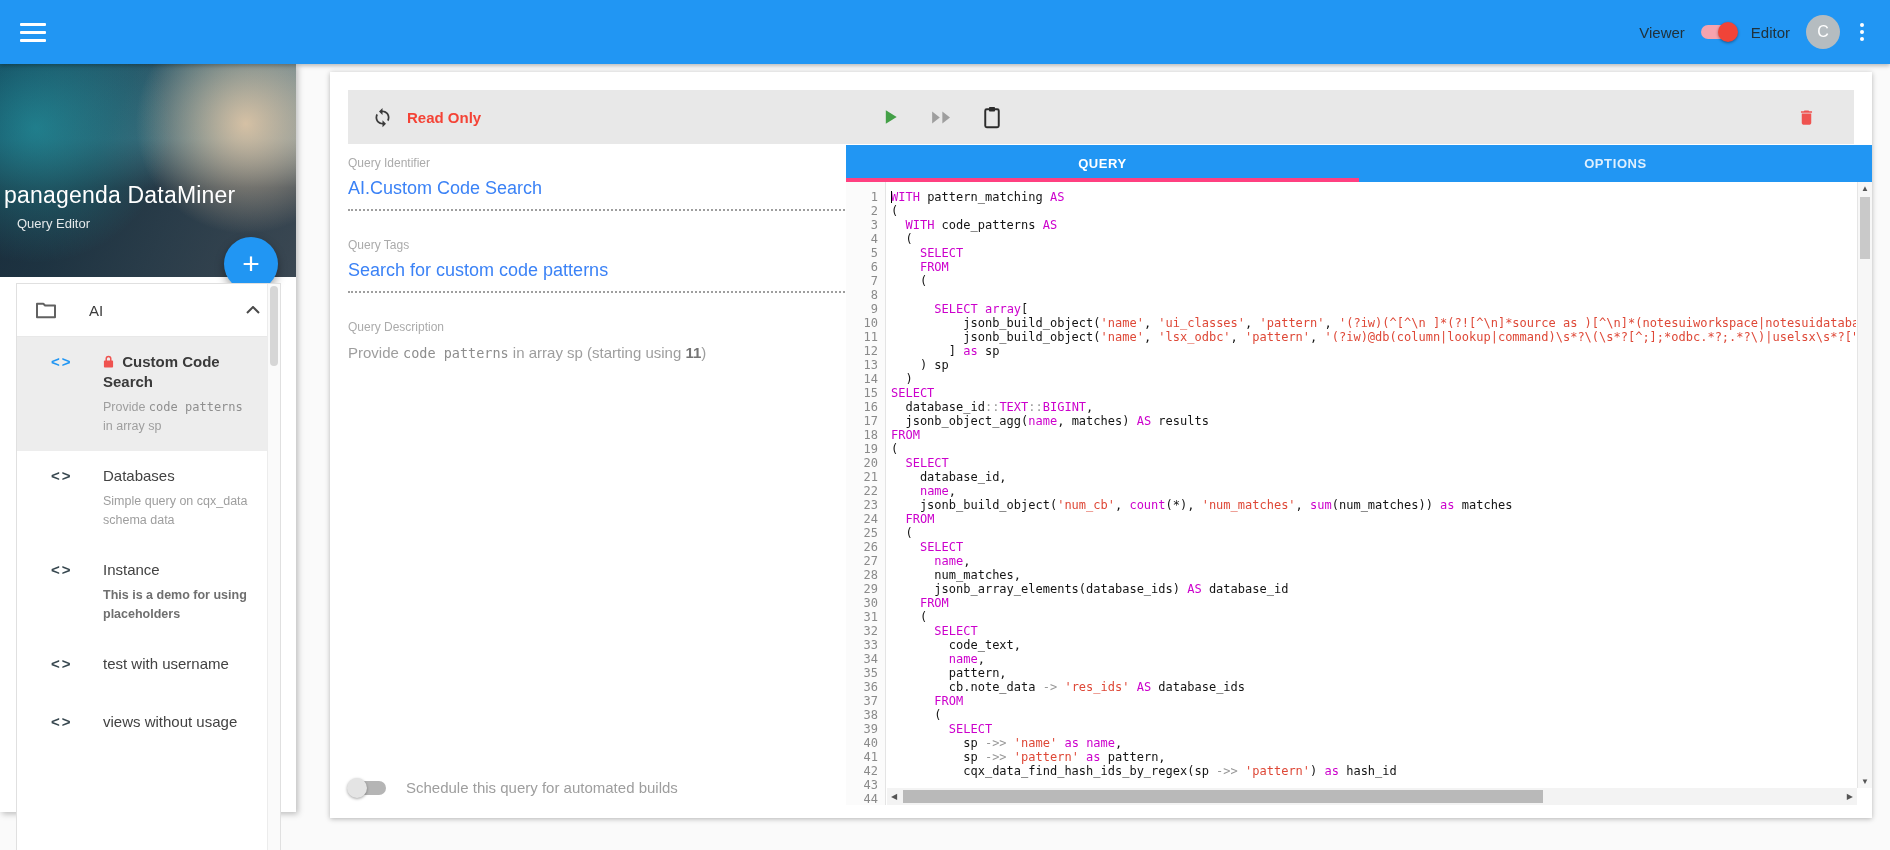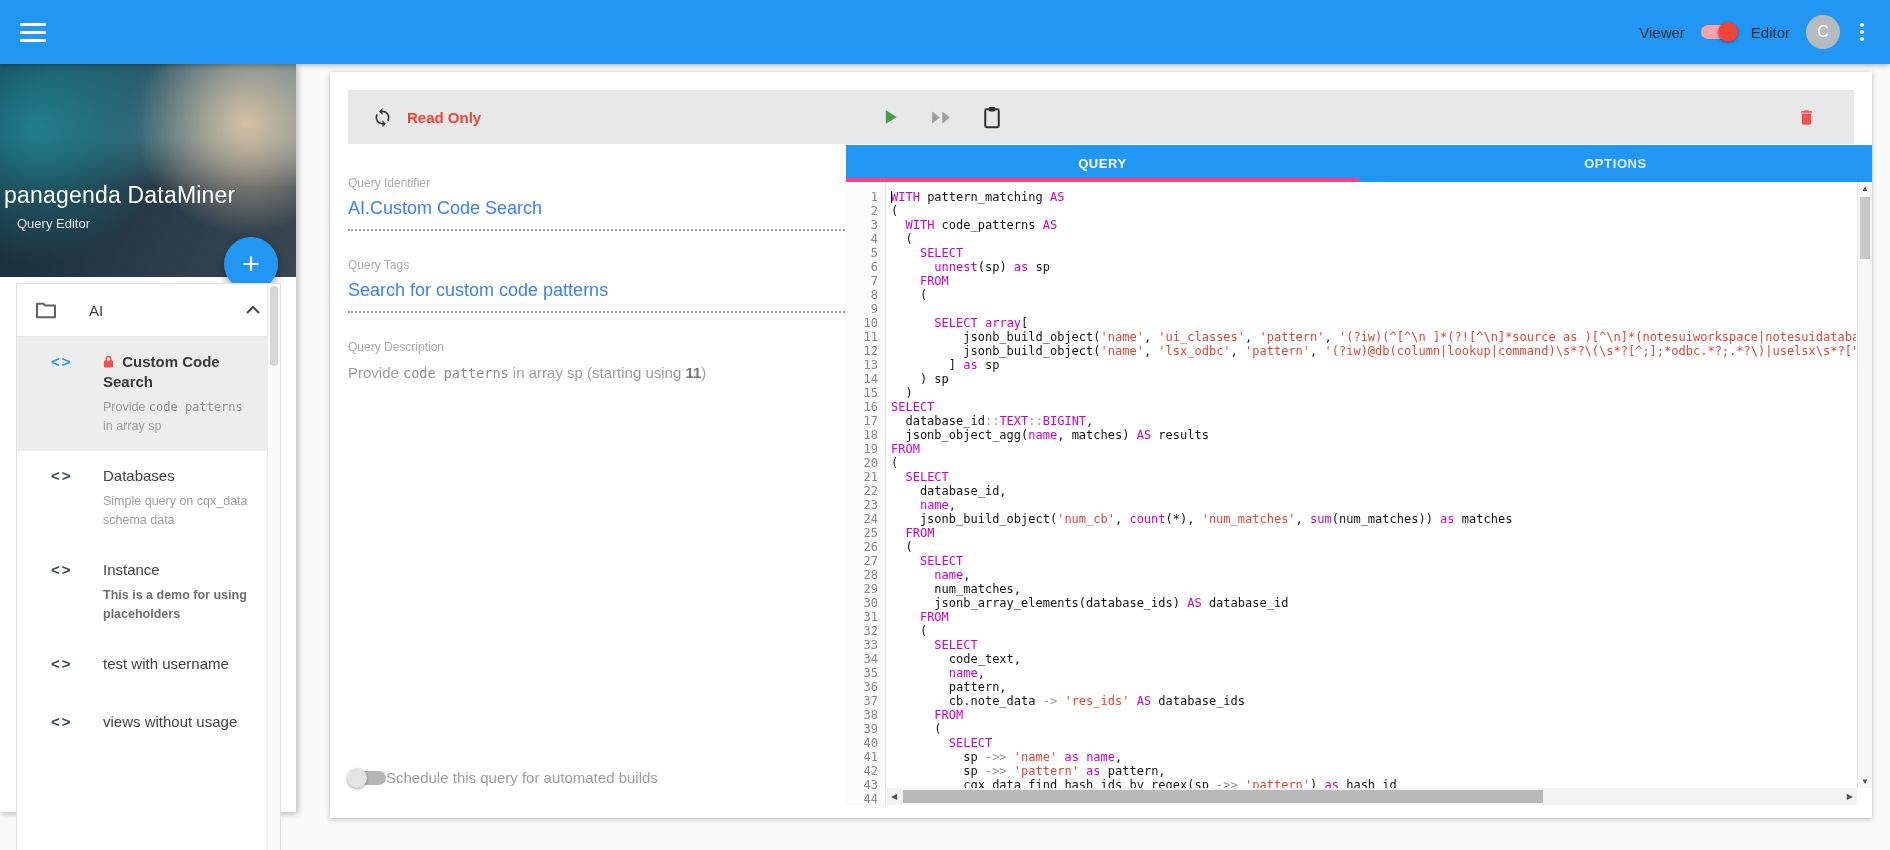--- a/index.html
+++ b/index.html
@@ -69,27 +69,27 @@
     box-shadow:0 1px 5px rgba(0,0,0,0.28);}
   .toolbar{position:absolute;left:18px;right:18px;top:18px;height:54px;background:#e8e8e8;
     display:flex;align-items:center;}
   .refresh-btn{margin-left:24px;display:flex;align-items:center;cursor:pointer;}
   .readonly{margin-left:14px;font-size:15px;font-weight:700;color:var(--c-readonly);}
   .run-group{position:absolute;left:532px;display:flex;align-items:center;gap:30px;}
   .icon-btn{background:none;border:none;cursor:pointer;display:flex;align-items:center;padding:0;}
   .trash-btn{position:absolute;right:38px;}
 
   
-  .form-col{position:absolute;left:18px;top:84px;width:508px;bottom:20px;margin-top:20px;}
+  .form-col{position:absolute;left:18px;top:84px;width:508px;bottom:10px;}
   .f-label{font-size:12px;color:#ababab;margin-bottom:8px;}
   .f-value{font-size:18px;color:#3b82f6;padding-bottom:10px;border-bottom:2px dotted #9e9e9e;margin-bottom:27px;}
   .f-desc{font-size:15px;color:#9e9e9e;line-height:1.45;}
   .f-desc .mono{font-family:"DejaVu Sans Mono", monospace;font-size:13.5px;color:#8d8d8d;}
   .f-desc .bold{font-weight:700;color:#757575;}
-  .schedule{position:absolute;left:2px;bottom:12px;display:flex;align-items:center;}
+  .schedule{position:absolute;left:2px;bottom:12px;display:flex;align-items:center;gap:20px;}
   .toggle-off{position:relative;width:36px;height:14px;border-radius:7px;background:#b5b5b5;cursor:pointer;}
   .toggle-off .knob{position:absolute;left:-3px;top:-3px;width:20px;height:20px;border-radius:50%;
     background:#e4e4e4;box-shadow:0 1px 3px rgba(0,0,0,0.35);}
   .schedule-label{font-size:15px;color:#9e9e9e;}
 
   
   .editor-col{position:absolute;left:516px;top:73px;width:1026px;height:660px;}
   .tabs{position:relative;height:37px;background:var(--c-primary);display:flex;}
   .tab{flex:1;display:flex;align-items:center;justify-content:center;color:#fff;font-size:13px;
     font-weight:600;letter-spacing:0.6px;cursor:pointer;}
@@ -304,21 +304,20 @@
             <div class="gl">42</div>
             <div class="gl">43</div>
             <div class="gl">44</div>
           </div>
         <div class="code" id="code">
             <div class="cl"><span class="caret"></span><span class="kw">WITH</span> pattern_matching <span class="kw">AS</span></div>
             <div class="cl">(</div>
             <div class="cl">  <span class="kw">WITH</span> code_patterns <span class="kw">AS</span></div>
             <div class="cl">  (</div>
             <div class="cl">    <span class="kw">SELECT</span></div>
-            <div class="cl">      <span class="kw">unnest</span>(sp) <span class="kw">as</span> sp</div>
             <div class="cl">    <span class="kw">FROM</span></div>
             <div class="cl">    (</div>
             <div class="cl"></div>
             <div class="cl">      <span class="kw">SELECT</span> <span class="kw">array</span>[</div>
             <div class="cl">          jsonb_build_object(<span class="str">'name'</span>, <span class="str">'ui_classes'</span>, <span class="str">'pattern'</span>, <span class="str">'(?iw)(^[^\n ]*(?![^\n]*source as )[^\n]*(notesuiworkspace|notesuidatabase</span></div>
             <div class="cl">          jsonb_build_object(<span class="str">'name'</span>, <span class="str">'lsx_odbc'</span>, <span class="str">'pattern'</span>, <span class="str">'(?iw)@db(column|lookup|command)\s*?\(\s*?[^;];*odbc.*?;.*?\)|uselsx\s*?["|{</span></div>
             <div class="cl">        ] <span class="kw">as</span> sp</div>
             <div class="cl">    ) sp</div>
             <div class="cl">  )</div>
             <div class="cl"><span class="kw">SELECT</span></div>

